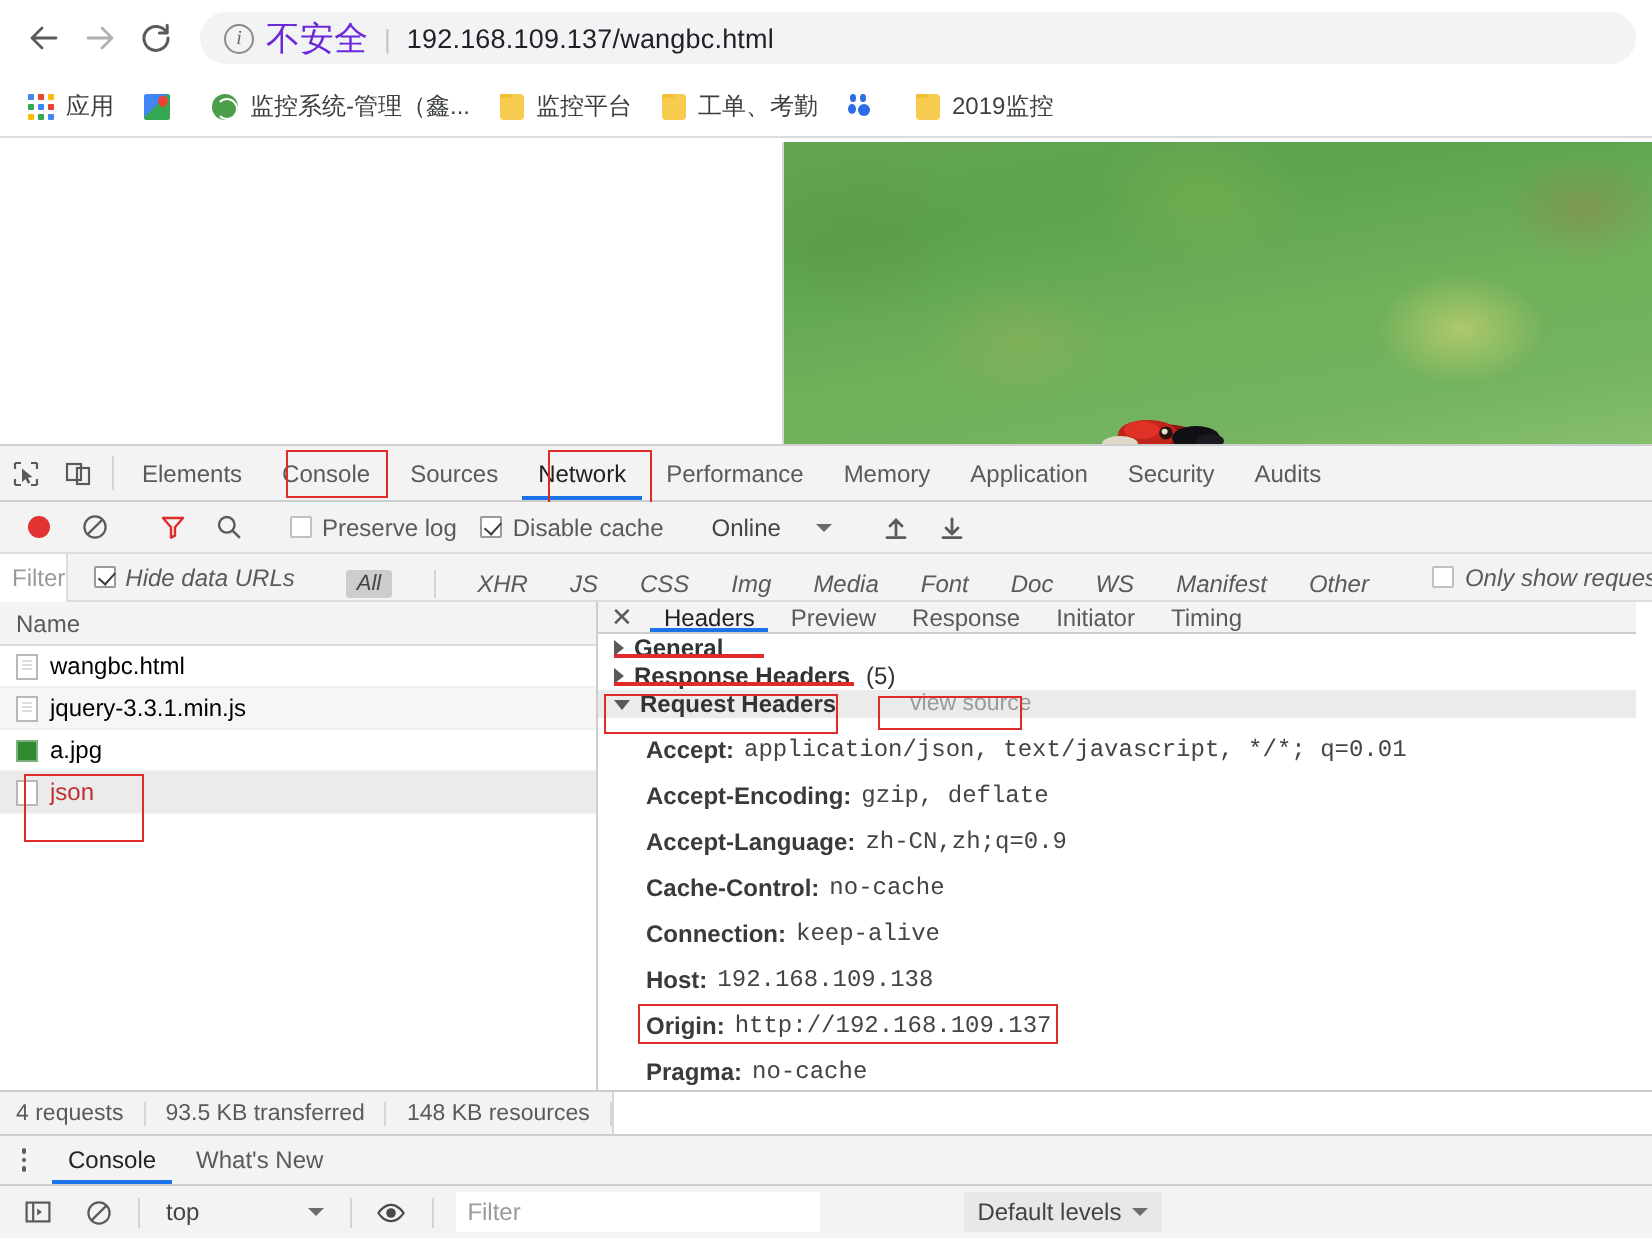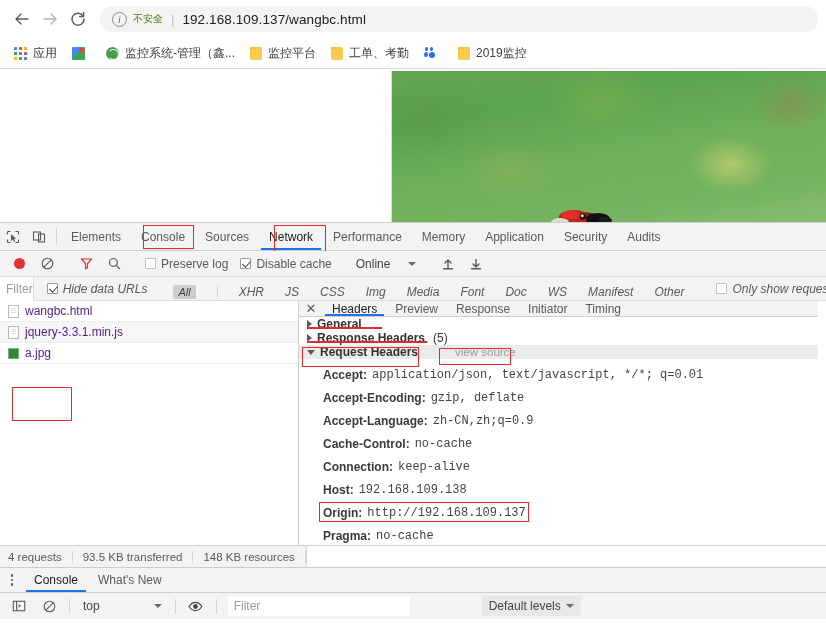--- a/index.html
+++ b/index.html
@@ -9,21 +9,21 @@
   
   .browser-top { height:38px; background:#fff; display:flex; align-items:center; padding:0 8px; }
   .nav-btn { width:28px; height:28px; display:flex; align-items:center; justify-content:center;
     color:#5a5a5a; flex:0 0 auto; }
   .nav-btn svg { display:block; }
   .omnibox { flex:1 1 auto; height:26px; margin-left:8px; background:#f1f3f4; border-radius:13px;
     display:flex; align-items:center; padding:0 12px; font-size:13px; color:#202124; }
   .omni-info { width:15px; height:15px; border:1.3px solid #8a8a8a; border-radius:50%;
     display:inline-flex; align-items:center; justify-content:center; font-size:10px;
     color:#6b6b6b; font-style:italic; font-family:"Liberation Serif",serif; flex:0 0 auto; }
-  .omni-warn { color:#4d7c0f; font-size:10px; margin-left:6px; }
+  .omni-warn { color:#6d28d9; font-size:17px; margin-left:6px; }
   .omni-sep { color:#c5c5c5; margin:0 8px; }
   .omni-url { color:#202124; font-size:13.5px; letter-spacing:.1px; }
 
   .bookmark-bar { height:31px; background:#fff; display:flex; align-items:center; padding:0 8px;
     border-bottom:1px solid #dcdcdc; font-size:12px; color:#3c4043; }
   .bm { display:flex; align-items:center; height:22px; padding:0 6px; margin-right:3px;
     white-space:nowrap; }
   .bm-label { margin-left:6px; }
   .apps-grid { display:grid; grid-template-columns:repeat(3,3px); grid-template-rows:repeat(3,3px);
     gap:2px; }
@@ -90,21 +90,21 @@
     background:#fff; color:#9b9b9b; font-size:12px; border-right:1px solid #dcdcdc;}
   .fb-rest { flex:1; display:flex; align-items:flex-end; gap:21px; padding-left:8px; white-space:nowrap;font-style:italic;}
   .pill { padding:1px 5px; border-radius:2px; background:#cdcdcd; color:#444; font-size:11px;}
   .type-f { color:#5a5a5a; font-size:12px; }
 
   .dt-body { display:flex; height:244px; }
   .net-list { width:299px; border-right:1px solid #cdcdcd; background:#fff; position:relative; }
   .nl-head { height:22px; display:flex; align-items:center; padding-left:8px; font-size:12px;
     color:#5a5a5a; border-bottom:1px solid #dcdcdc; background:#f3f3f3;}
   .nl-row { height:21px; display:flex; align-items:center; gap:6px; padding-left:8px;
-    font-size:12px; color:#4c1d95; border-bottom:1px solid #f0f0f0;}
+    font-size:12px; color:#000000; border-bottom:1px solid #f0f0f0;}
   .nl-row.alt { background:#f6f6f6; }
   .nl-row.selected { background:#ebebeb; color:#c22f2f; }
   .doc-ico { width:11px; height:13px; border:1px solid #b8b8b8; background:#fff; position:relative;}
   .doc-ico:after{content:"";position:absolute;left:2px;top:2px;right:2px;height:1px;
     box-shadow:0 2px 0 #ddd,0 4px 0 #ddd;background:#ddd;}
   .img-ico { width:11px; height:11px; border:1px solid #7fae7f; background:#2f8a2f; }
   .blank-ico { width:11px; height:13px; border:1px solid #b8b8b8; background:#fff;}
 
   .detail { flex:1; background:#fff; display:flex; flex-direction:column; position:relative; }
   .dt-subtabs { height:23px; display:flex; align-items:stretch; background:#f3f3f3;
@@ -371,32 +371,37 @@
       <label class="tb-item" style="margin-left:6px">
         <span class="cb dim"></span>
         <span>Only show requests with Sa</span>
       </label>
     </div>
   </div>
 
   <div class="dt-body">
 
     <div class="net-list">
+      <div class="nl-head">Name</div>
 
       <div class="nl-row">
         <span class="doc-ico"></span>
         <span>wangbc.html</span>
       </div>
       <div class="nl-row alt">
         <span class="doc-ico"></span>
         <span>jquery-3.3.1.min.js</span>
       </div>
       <div class="nl-row">
         <span class="img-ico"></span>
         <span>a.jpg</span>
+      </div>
+      <div class="nl-row selected alt">
+        <span class="blank-ico"></span>
+        <span>json</span>
       </div>
       <div class="ann" style="left:12px; top:86px; width:60px; height:34px;"></div>
     </div>
 
     <div class="detail">
       <div class="dt-subtabs">
         <div class="sub-close">✕</div>
         <div class="sub-tab active">
             <span>Headers</span>
           </div>

